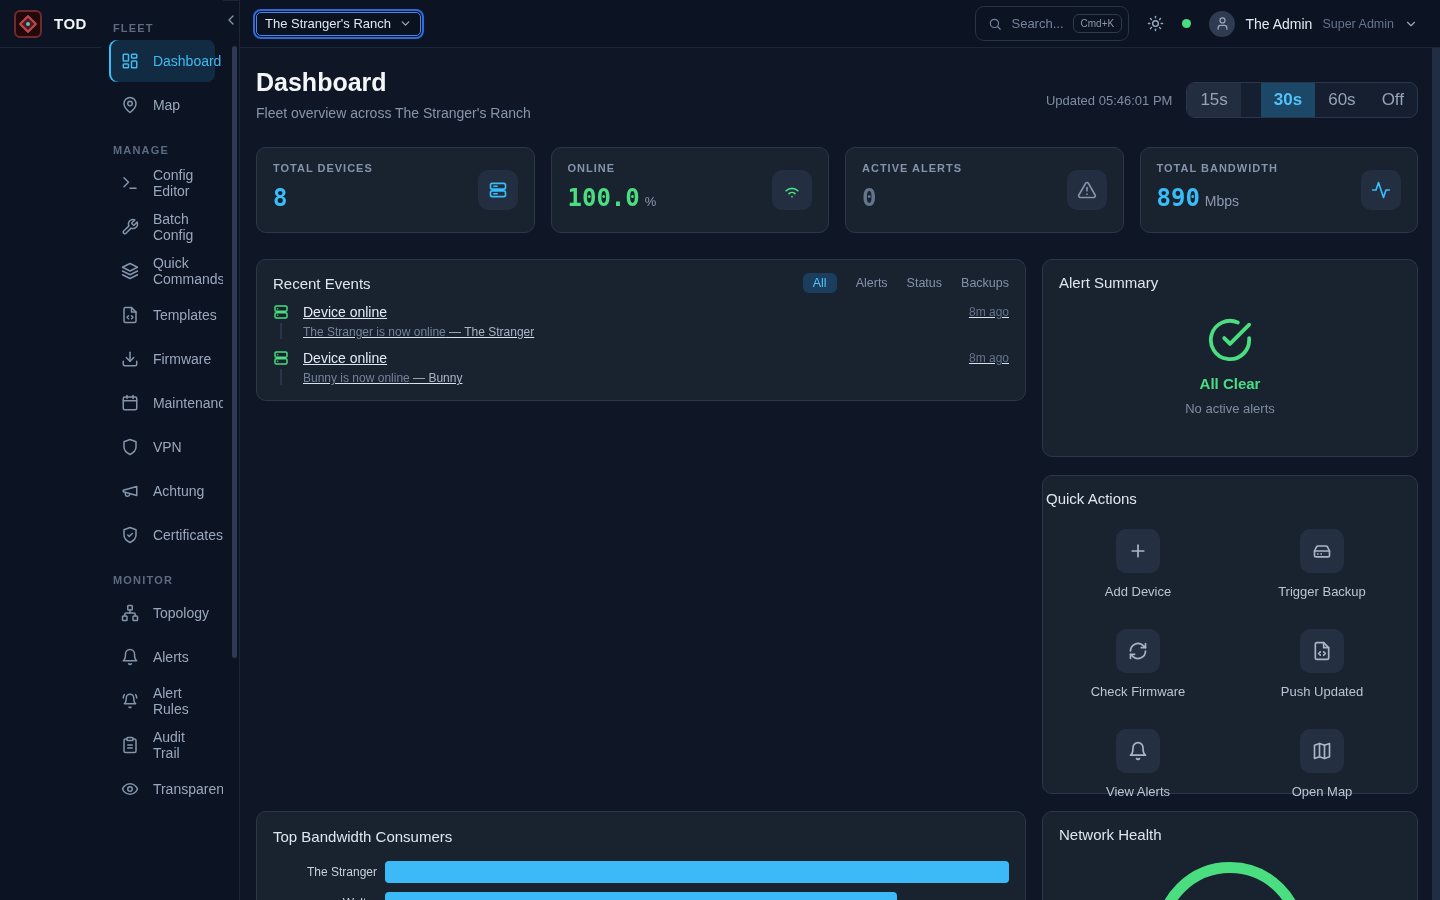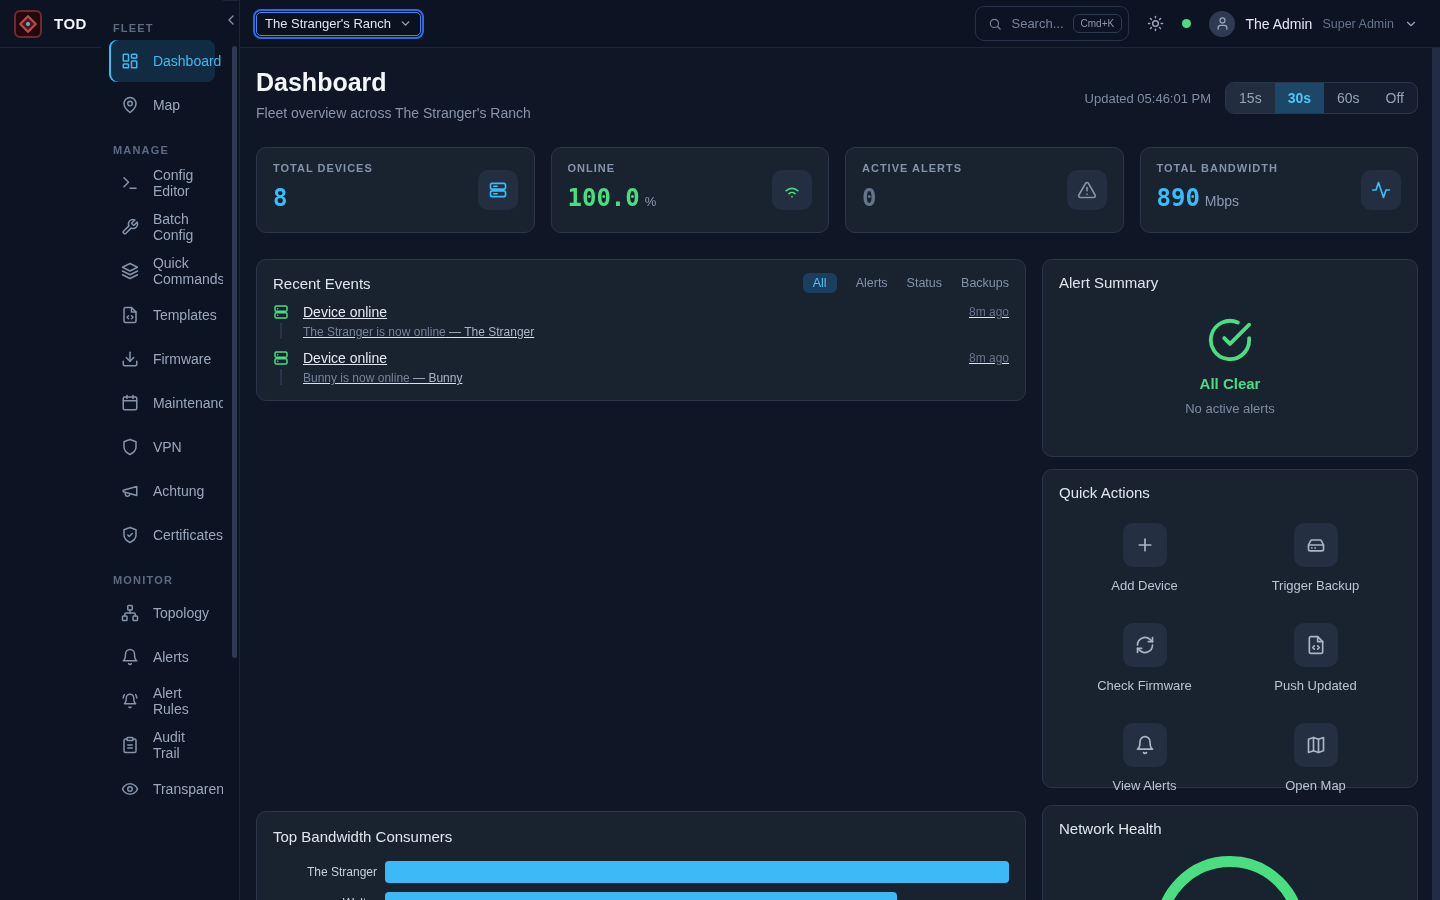--- a/index.html
+++ b/index.html
@@ -55,23 +55,23 @@
   .user-role { font-size:12.5px; color:#64748b; }
 
   .content { flex:1; padding:20px 22px 0 16px; overflow:hidden; position:relative; }
   .page-head { display:flex; align-items:flex-start; }
   .page-title { font-size:25px; font-weight:bold; color:#f4f7fa; }
   .page-sub { font-size:14px; color:#8795ab; margin-top:8px; }
   .head-right { margin-left:auto; display:flex; align-items:center; gap:14px; margin-top:14px; }
   .updated { font-size:13px; color:#7e8da3; }
   .seg { display:flex; background:#161f30; border:1px solid #283650; border-radius:9px;
     overflow:hidden; }
-  .seg-item { font-size:14px; color:#94a3b8; padding:7px 13px; cursor:pointer; }
+  .seg-item { font-size:17px; color:#94a3b8; padding:7px 13px; cursor:pointer; }
   .seg-item.first { background:#222d40; }
-  .seg-item.active { background:#1c4767; color:#53c2f7; font-weight:bold; }
+  .seg-item.active { background:#1c4767; color:#53c2f7; font-weight:bold;margin-left:20px; }
 
   
   .stats { display:flex; gap:16px; margin-top:26px; }
   .stat-card { flex:1; height:86px; background:#19222f; border:1px solid #2b3649; border-radius:10px;
     padding:14px 16px; display:flex; justify-content:space-between; }
   .stat-label { font-size:11px; letter-spacing:1px; color:#8494ab; font-weight:bold; }
   .stat-value-row { display:flex; align-items:baseline; gap:5px; margin-top:10px; }
   .stat-value { font-family:"DejaVu Sans Mono",monospace; font-weight:bold; font-size:24px; }
   .stat-unit { font-size:13px; color:#8b9ab0; }
   .stat-icon { width:40px; height:40px; border-radius:10px; background:#232e41;
@@ -104,21 +104,21 @@
   .bw-row.firstrow { margin-top:16px; }
   .bw-label { width:112px; text-align:right; font-size:12px; color:#c6d0dd; padding-right:8px; }
   .bw-track { flex:1; }
   .bw-bar { height:22px; background:#3bbaf7; border-radius:4px; }
 
   .alert-card { height:198px; padding:14px 16px; display:flex; flex-direction:column; }
   .alert-center { flex:1; display:flex; flex-direction:column; align-items:center; justify-content:center; }
   .all-clear { color:#4ade80; font-size:15px; font-weight:bold; margin-top:12px; }
   .no-alerts { color:#7d8ca2; font-size:13px; margin-top:9px; }
 
-  .qa-card { margin-top:12px; height:319px; padding:14px 16px; }
+  .qa-card { margin-top:18px; height:319px; padding:14px 3px; }
   .qa-grid { display:grid; grid-template-columns:1fr 1fr; row-gap:30px; margin-top:22px; }
   .qa-item { display:flex; flex-direction:column; align-items:center; cursor:pointer; }
   .qa-tile { width:44px; height:44px; border-radius:10px; background:#242f42;
     display:flex; align-items:center; justify-content:center; }
   .qa-label { font-size:13px; color:#b9c4d4; margin-top:11px; }
 
   .nh-card { margin-top:17px; height:280px; padding:14px 16px; position:relative; overflow:hidden; }
   .nh-ring { position:absolute; left:50%; top:50px; transform:translateX(-50%);
     width:150px; height:150px; border-radius:50%; border:11px solid #4ade80; }
 

